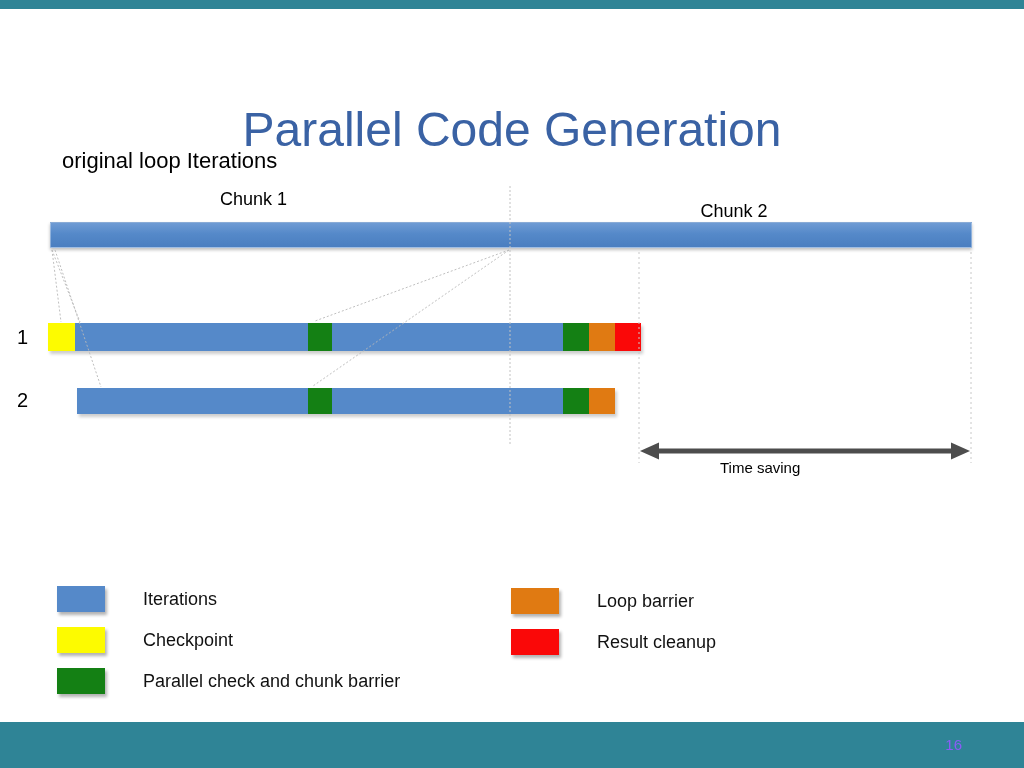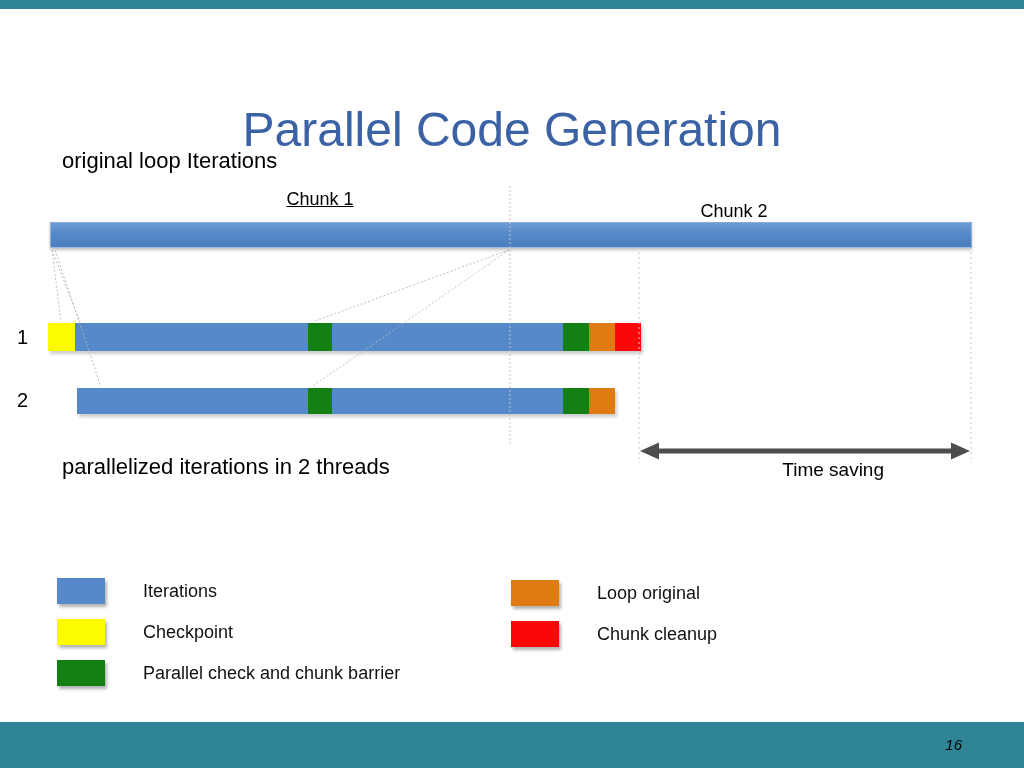--- a/index.html
+++ b/index.html
@@ -5,51 +5,51 @@
   html,body{margin:0;padding:0;background:#ffffff;}
   *{box-sizing:border-box;}
   body{font-family:"Liberation Sans", sans-serif;}
   .slide{position:relative;width:1024px;height:768px;background:#ffffff;overflow:hidden;}
 
   .accent-bar{position:absolute;left:0;width:1024px;background:var(--teal,#2f8496);}
   .accent-bar.top{top:0;height:9px;}
   .accent-bar.bottom{top:722px;height:46px;}
 
   .page-number{position:absolute;right:62px;top:722px;height:46px;line-height:46px;
-    color:#000000;font-size:15px;font-style:italic;}
+    color:#8b5cf6;font-size:15px;}
 
   .title{position:absolute;left:0;top:66px;width:1024px;text-align:center;
     color:var(--title-blue,#3a62a4);font-size:48px;letter-spacing:0px;margin-top:36px;}
 
   .lbl{position:absolute;color:#000000;}
   .lbl-original{left:62px;top:148px;font-size:22px;}
-  .lbl-chunk1{left:220px;top:189px;width:200px;text-align:center;font-size:18px;text-decoration:underline;}
+  .lbl-chunk1{left:220px;top:189px;width:200px;text-align:left;font-size:18px;}
   .lbl-chunk2{left:634px;top:189px;width:200px;text-align:center;font-size:18px;margin-top:12px;}
   .lbl-parallel{left:62px;top:454px;font-size:22px;}
-  .lbl-timesaving{left:684px;top:459px;width:200px;text-align:right;font-size:19px;}
+  .lbl-timesaving{left:720px;top:459px;width:200px;text-align:left;font-size:15px;}
   .thread-num{font-size:20px;}
   .thread-num.t1{left:17px;top:326px;}
   .thread-num.t2{left:17px;top:389px;}
 
   .big-bar{position:absolute;left:50px;top:222px;width:922px;height:26px;
     background:linear-gradient(180deg,#6e9bd4 0%,var(--iterations,#5288c7) 45%,#4a7ec0 100%);
     border:1px solid rgba(255,255,255,0.35);
     box-shadow:0 2px 3px rgba(0,0,0,0.25);}
 
   .thread-bar{position:absolute;display:flex;box-shadow:2px 3px 3px rgba(0,0,0,0.2);}
   .thread-bar.t1{left:48px;top:323px;height:28px;}
   .thread-bar.t2{left:77px;top:388px;height:26px;}
   .seg{height:100%;}
 
   .lines-layer{position:absolute;left:0;top:0;z-index:6;pointer-events:none;}
 
   .legend-col{position:absolute;}
   .legend-col.left{left:57px;top:578px;}
   .legend-col.right{left:511px;top:580px;}
-  .legend-row{display:flex;align-items:flex-start;margin-bottom:15px;}
+  .legend-row{display:flex;align-items:flex-start;margin-bottom:15px;margin-top:8px;}
   .swatch{width:48px;height:26px;margin-right:38px;box-shadow:2px 3px 3px rgba(0,0,0,0.3);}
   .legend-label{font-size:18px;color:#111;line-height:26px;white-space:nowrap;}
 
   .z-text{z-index:10;}
 </style>
 </head>
 <body>
 
 <div class="slide">
 
@@ -76,21 +76,20 @@
       <div class="seg" style="width: 26px; background: rgb(250, 8, 8);"></div>
     </div>
   <div class="thread-bar t2">
       <div class="seg" style="width: 231px; background: rgb(85, 137, 201);"></div>
       <div class="seg" style="width: 24px; background: rgb(20, 128, 20);"></div>
       <div class="seg" style="width: 231px; background: rgb(85, 137, 201);"></div>
       <div class="seg" style="width: 26px; background: rgb(20, 128, 20);"></div>
       <div class="seg" style="width: 26px; background: rgb(224, 122, 18);"></div>
     </div>
 
-  <div class="lbl lbl-parallel z-text">parallelized iterations in 2 threads</div>
   <div class="lbl lbl-timesaving z-text">Time saving</div>
 
   <svg class="lines-layer" width="1024" height="768" viewBox="0 0 1024 768">
 
     <line x1="510" y1="186" x2="510" y2="446" stroke="#c2c2c2" stroke-width="1" stroke-dasharray="2 2"></line>
 
     <line x1="639" y1="252" x2="639" y2="463" stroke="#c8c8c8" stroke-width="1" stroke-dasharray="2 3"></line>
     <line x1="971" y1="252" x2="971" y2="463" stroke="#c8c8c8" stroke-width="1" stroke-dasharray="2 3"></line>
 
     <line x1="52" y1="250" x2="61" y2="322" stroke="#b8b8b8" stroke-width="0.9" stroke-dasharray="2 2"></line>
@@ -117,24 +116,24 @@
         <div class="legend-label">Checkpoint</div>
       </div>
       <div class="legend-row">
         <div class="swatch" style="background: rgb(20, 128, 20);"></div>
         <div class="legend-label">Parallel check and chunk barrier</div>
       </div>
     </div>
   <div class="legend-col right">
       <div class="legend-row">
         <div class="swatch" style="background: rgb(224, 122, 18);"></div>
-        <div class="legend-label">Loop original</div>
+        <div class="legend-label">Loop barrier</div>
       </div>
       <div class="legend-row">
         <div class="swatch" style="background: rgb(250, 8, 8);"></div>
-        <div class="legend-label">Chunk cleanup</div>
+        <div class="legend-label">Result cleanup</div>
       </div>
     </div>
 
   <div class="accent-bar bottom"></div>
   <div class="page-number">16</div>
 
 </div>
 
 </body></html>

